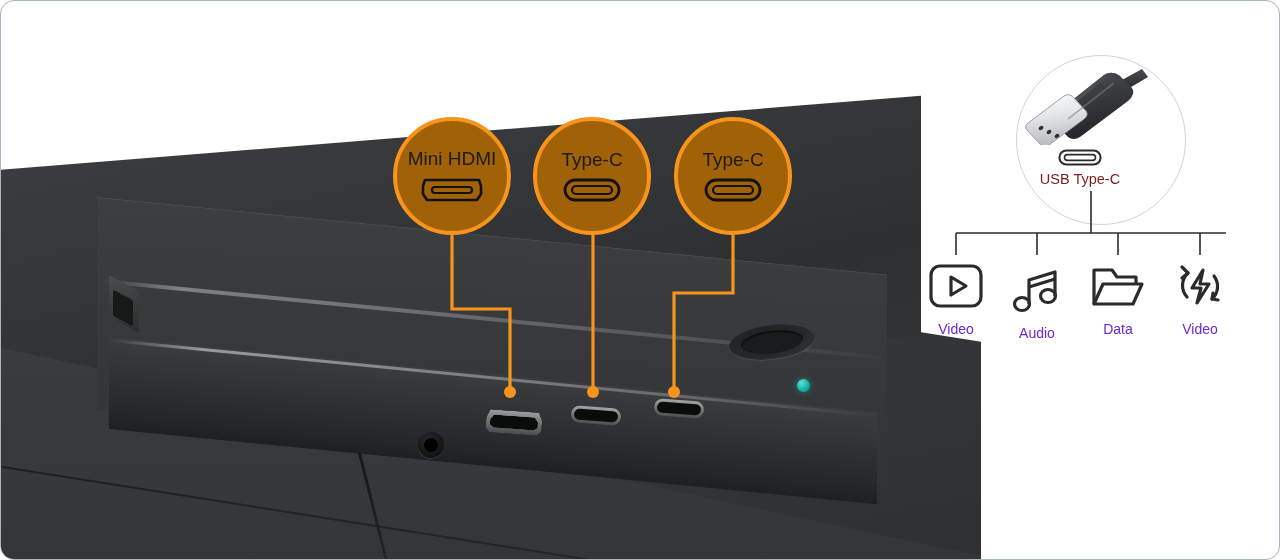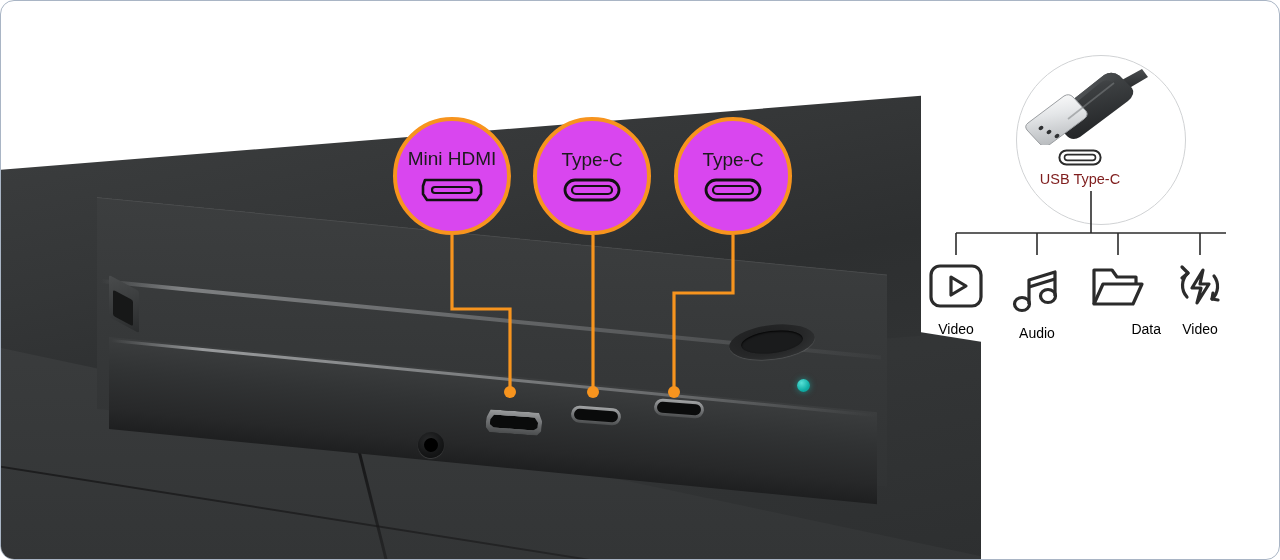--- a/index.html
+++ b/index.html
@@ -84,21 +84,21 @@
   .port-c .hole{position:absolute;left:3px;top:3px;right:3px;bottom:3px;border-radius:7px;
         background:#0a0b0b;}
   #port-c1{left:570px;top:406px;}
   #port-c2{left:653px;top:399px;}
 
   
   .leaders{position:absolute;left:0;top:0;width:980px;height:560px;pointer-events:none;}
 
   
   .bubble{position:absolute;width:118px;height:118px;border-radius:50%;
-          background:#d946ef;border:4px solid var(--orange);
+          background:#a16207;border:4px solid var(--orange);
           display:flex;flex-direction:column;align-items:center;justify-content:center;
           box-sizing:border-box;}
   .bubble .btitle{font-size:19px;color:#1b1b1b;line-height:1;margin-bottom:9px;
                   white-space:nowrap;}
   #bubble-hdmi{left:392px;top:116px;}
   #bubble-c1{left:532px;top:116px;}
   #bubble-c2{left:673px;top:116px;}
 
   .usb-circle{position:absolute;left:95px;top:14px;width:170px;height:170px;border-radius:50%;
               background:#fff;border:1.5px solid #d0d2d4;box-sizing:border-box;}
@@ -106,24 +106,24 @@
   .plug{position:absolute;left:1015px;top:62px;width:132px;height:82px;}
 
   .usbc-mini{position:absolute;left:1057px;top:148px;width:44px;height:17px;}
   .usbc-label{position:absolute;left:1020px;top:170px;width:118px;text-align:center;
               font-size:14.5px;color:#7f1d1d;}
 
   .tree{position:absolute;left:920px;top:190px;width:340px;height:80px;}
 
   .feature{position:absolute;width:86px;text-align:center;}
   .feature .ficon{height:58px;display:flex;align-items:center;justify-content:center;}
-  .feature .flabel{font-size:14px;color:#000000;margin-top:6px;}
+  .feature .flabel{font-size:14px;color:#6d28d9;margin-top:6px;}
   #feat-video{left:912px;top:256px;}
   #feat-audio{left:993px;top:260px;}
-  #feat-data{left:1074px;top:256px;text-align:right;}
+  #feat-data{left:1074px;top:256px;}
   #feat-power{left:1156px;top:256px;}
 </style>
 </head>
 <body>
 
 <div id="stage">
 
   <div class="photo">
     <div class="dev-top2"></div>
     <div class="dev-top"></div>

